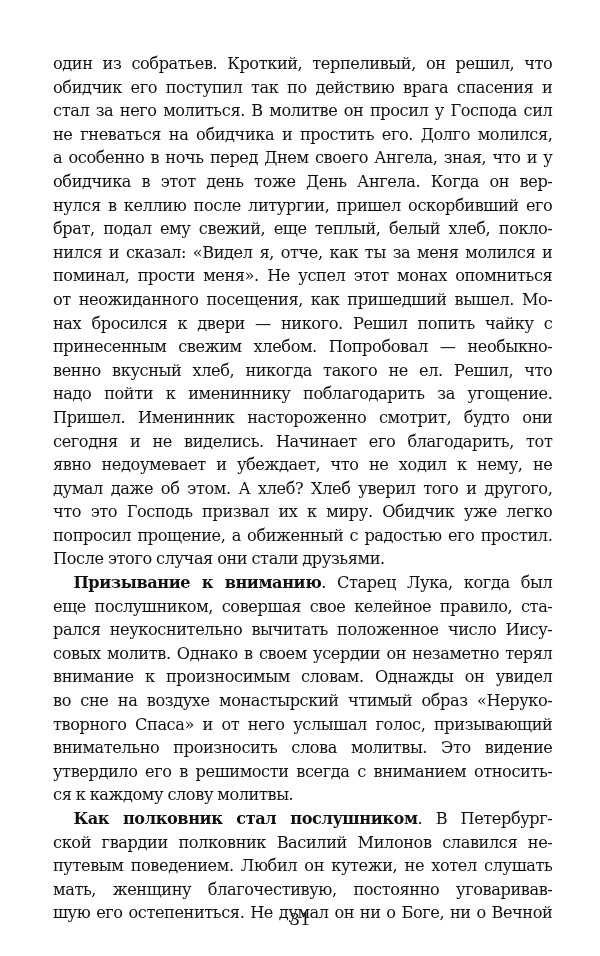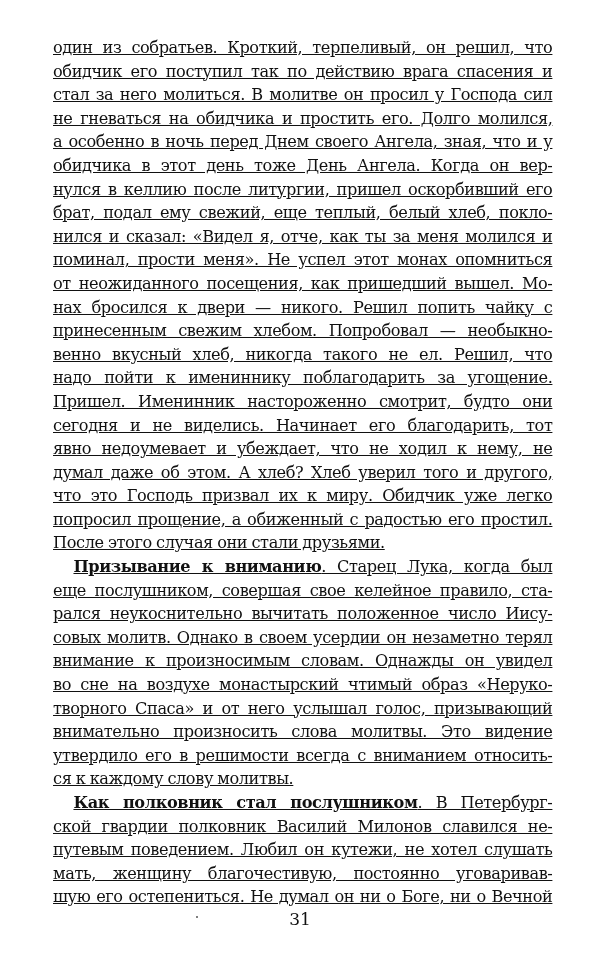--- a/index.html
+++ b/index.html
@@ -11,23 +11,22 @@
     width: 600px;
     height: 956px;
     position: relative;
     overflow: hidden;
     font-family: "DejaVu Serif", "Liberation Serif", serif;
     color: #111111;
   }
   .page {
     position: absolute;
     left: 53px;
-    top: 36px;
+    top: 52px;
     width: 500px;
-    text-decoration: underline;
   }
   .line {
     display: block;
     height: 23.6px;
     line-height: 23.6px;
     font-size: 17.4px;
     white-space: nowrap;
     text-align: justify;
     text-align-last: justify;
     letter-spacing: -0.45px;

